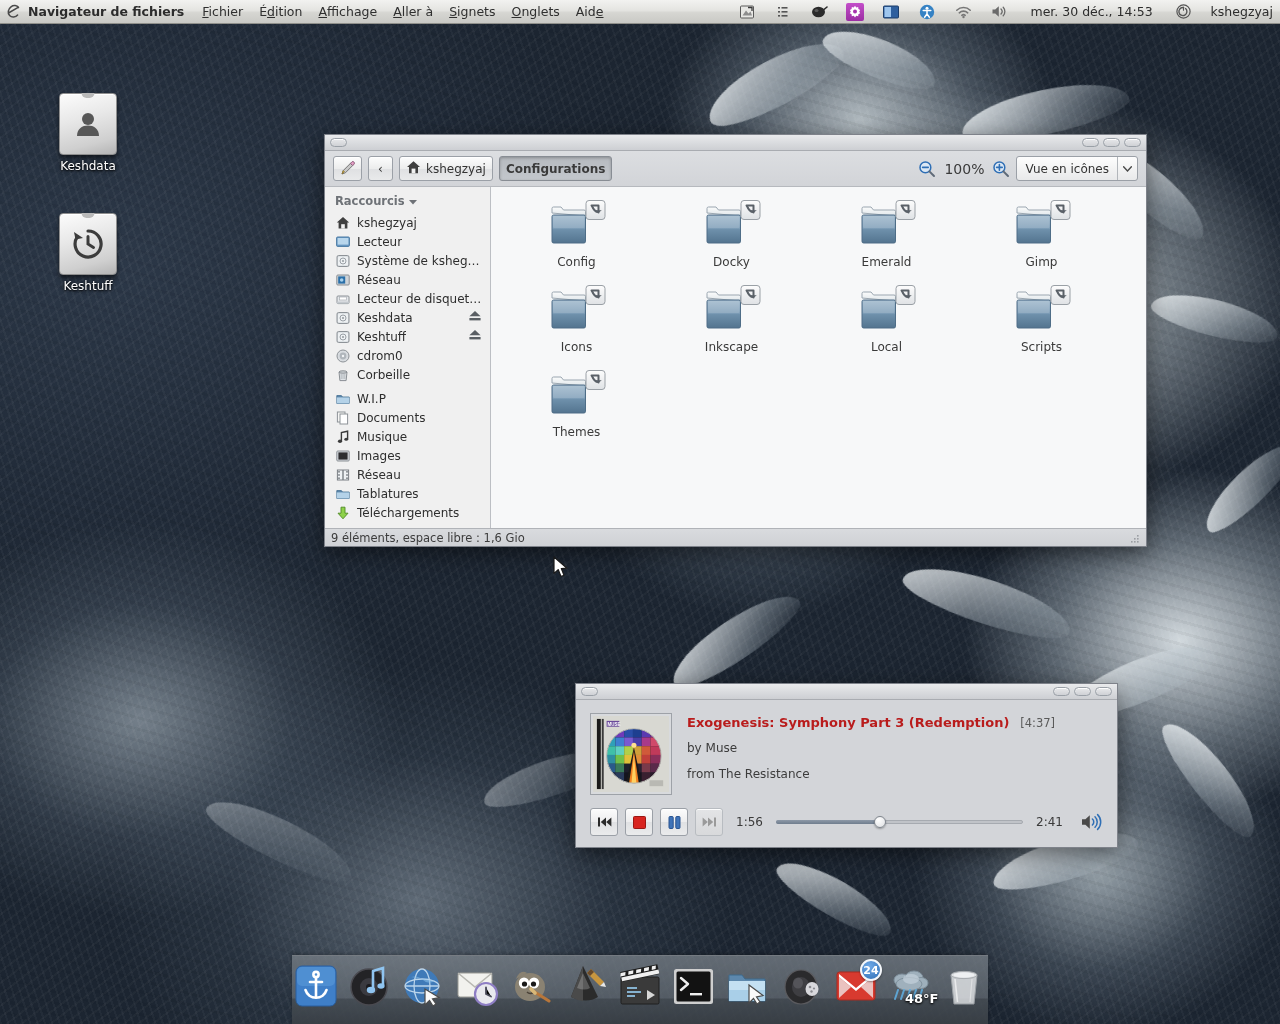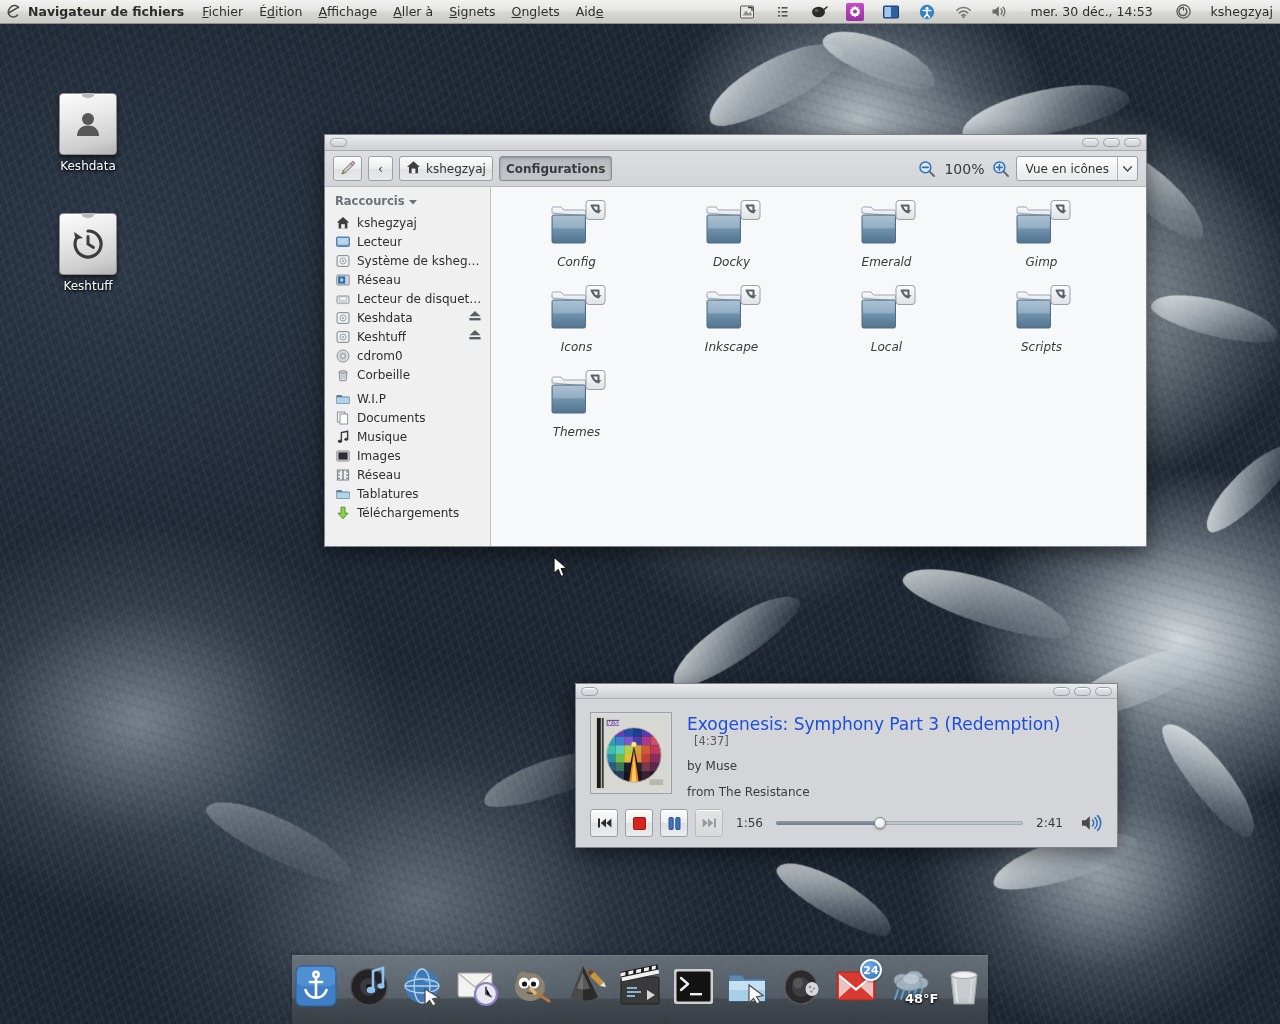--- a/index.html
+++ b/index.html
@@ -134,21 +134,21 @@
     padding:1px 8px 1px 10px; height:19px; color:#2e2e2e; font-size:12px;
     cursor:pointer; white-space:nowrap;
   }
   .side-item .nm{ overflow:hidden; text-overflow:ellipsis; }
   .side-item .ej{ margin-left:auto; }
   .side-gap{ height:5px; }
   .content{
     flex:1; background:#f7f8f9; position:relative; overflow:hidden;
     padding:12px 8px 8px 8px;
   }
-  .grid{ display:flex; flex-wrap:wrap; align-content:flex-start;font-style:italic; }
+  .grid{ display:flex; flex-wrap:wrap; align-content:flex-start; }
   .fitem{ width:155px; height:85px; display:flex; flex-direction:column; align-items:center; cursor:pointer; }
   .folder-wrap{ width:62px; height:52px; position:relative; }
   .fname{ margin-top:4px; color:#3a3a3a; font-size:12px; }
   .statusbar{
     height:18px; display:flex; align-items:center; padding:0 6px;
     background:linear-gradient(180deg,#d9dbde,#cfd1d5);
     border-top:1px solid #b0b3b8; color:#3c3c3c; font-size:11.5px;
   }
   .grip{ margin-left:auto; width:12px; height:12px; }
 
@@ -160,21 +160,21 @@
     display:flex; flex-direction:column;
   }
   .mp-body{ flex:1; padding:13px 14px 0 14px; display:flex; gap:15px; }
   .cover{
     width:82px; height:82px; flex:none; border:1px solid #9ea2a8; background:#d8dadd;
     padding:2px; position:relative;
   }
   .cover-inner{ width:100%; height:100%; position:relative; overflow:hidden;
     background:linear-gradient(180deg,#dcdcd6,#c9c9c2); }
   .mp-meta{ padding-top:2px; }
-  .mp-title{ font-size:17px; font-weight:normal; color:#1d4ed8; display:inline; }
+  .mp-title{ font-size:13px; font-weight:bold; color:#b91c1c; display:inline; }
   .mp-dur{ font-size:11.5px; color:#5a5a5a; margin-left:7px; }
   .mp-by{ font-size:12px; color:#3c3c3c; margin-top:11px; }
   .mp-from{ font-size:12px; color:#3c3c3c; margin-top:12px; }
   .mp-ctrl{ height:50px; display:flex; align-items:center; padding:0 14px; gap:7px; }
   .mbtn{
     width:28px; height:28px; display:flex; align-items:center; justify-content:center;
     background:linear-gradient(180deg,#fcfcfc 0%,#ededee 50%,#e0e1e3 51%,#eaebec 100%);
     border:1px solid #9ba0a7; border-radius:3px; cursor:pointer;
     box-shadow:inset 0 1px 0 rgba(255,255,255,.9);
   }
@@ -879,20 +879,35 @@
     <path d="M52.5 13.8 L49.2 11.2 L55.8 11.2 Z" fill="#5a6168"></path>
     <path d="M46 7 Q48.5 13 52 13" fill="none" stroke="#5a6168" stroke-width="2" stroke-linecap="round"></path>
   </g>
 </svg></div>
             <div class="fname">Themes</div>
           </div>
         </div>
     </div>
   </div>
 
+  <div class="statusbar">
+    <span>9 éléments, espace libre : 1,6 Gio</span>
+    <span class="grip">
+      <svg width="12" height="12" viewBox="0 0 12 12">
+        <g fill="#9b9ea3">
+            <rect x="9" y="3" width="1.6" height="1.6"></rect>
+            <rect x="6" y="6" width="1.6" height="1.6"></rect>
+        <rect x="9" y="6" width="1.6" height="1.6"></rect>
+            <rect x="3" y="9" width="1.6" height="1.6"></rect>
+        <rect x="6" y="9" width="1.6" height="1.6"></rect>
+            <rect x="9" y="9" width="1.6" height="1.6"></rect>
+          </g>
+      </svg>
+    </span>
+  </div>
 </div>
 
 <div id="mp">
   <div class="titlebar">
     <div class="pill"></div>
     <div class="tb-right">
       <div class="pill"></div>
       <div class="pill"></div>
       <div class="pill"></div>
     </div>

